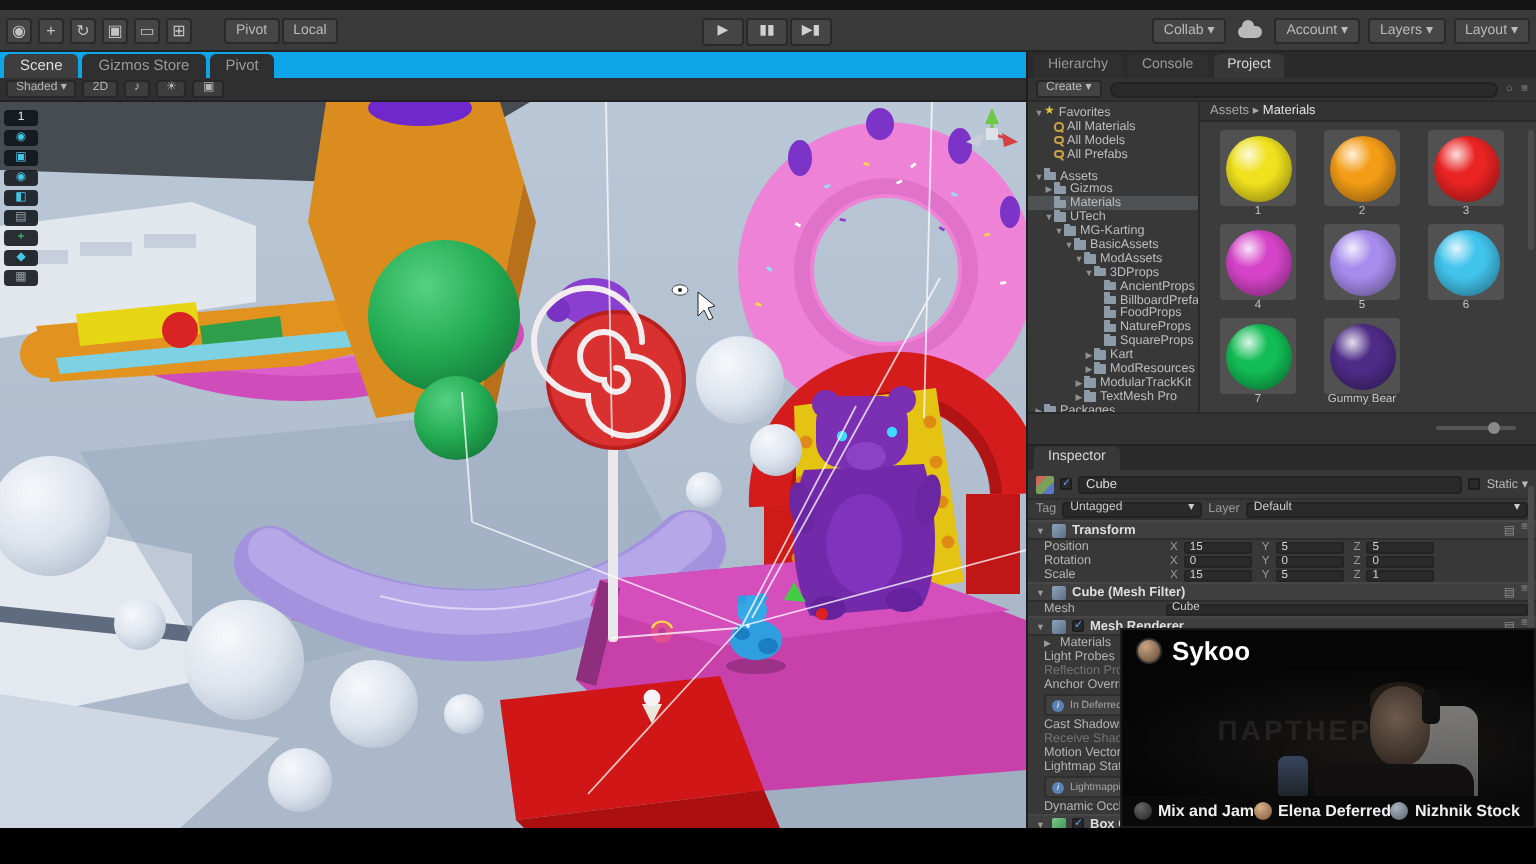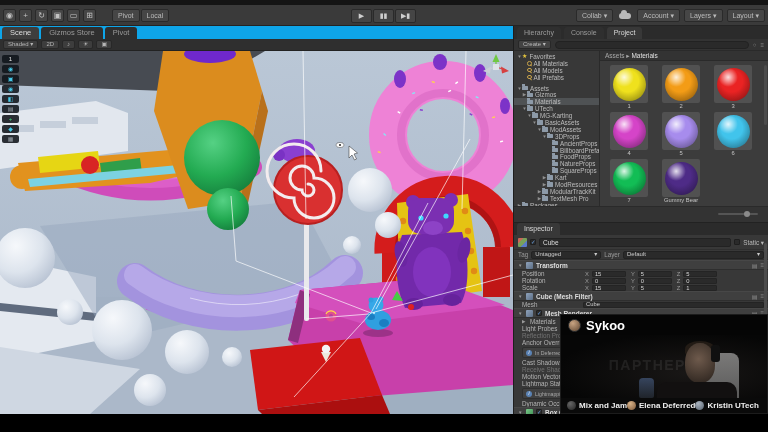--- a/index.html
+++ b/index.html
@@ -745,18 +745,18 @@
     <span class="guest">
         <span class="gava" style="background:radial-gradient(circle at 35% 30%,#666,#222)"></span>
         <span>Mix and Jam</span>
       </span>
     <span class="guest">
         <span class="gava" style="background:radial-gradient(circle at 35% 30%,#d8b288,#7a5638)"></span>
         <span>Elena Deferred</span>
       </span>
     <span class="guest">
         <span class="gava" style="background:radial-gradient(circle at 35% 30%,#aab4c0,#55606c)"></span>
-        <span>Kristin UTech</span>
+        <span>Nizhnik Stock</span>
       </span>
   </div>
 </div>
 
 <div class="abs" id="bottomBar"></div>
 
 </body></html>

